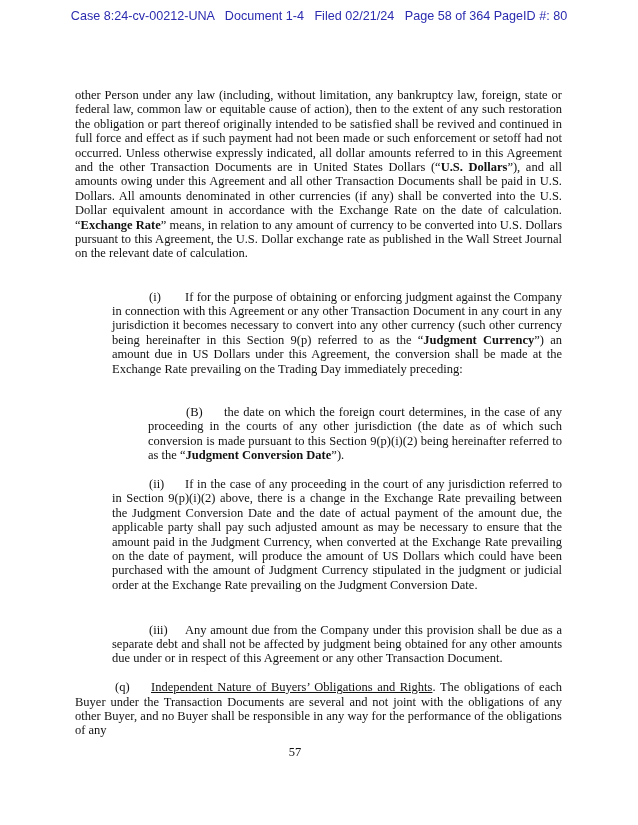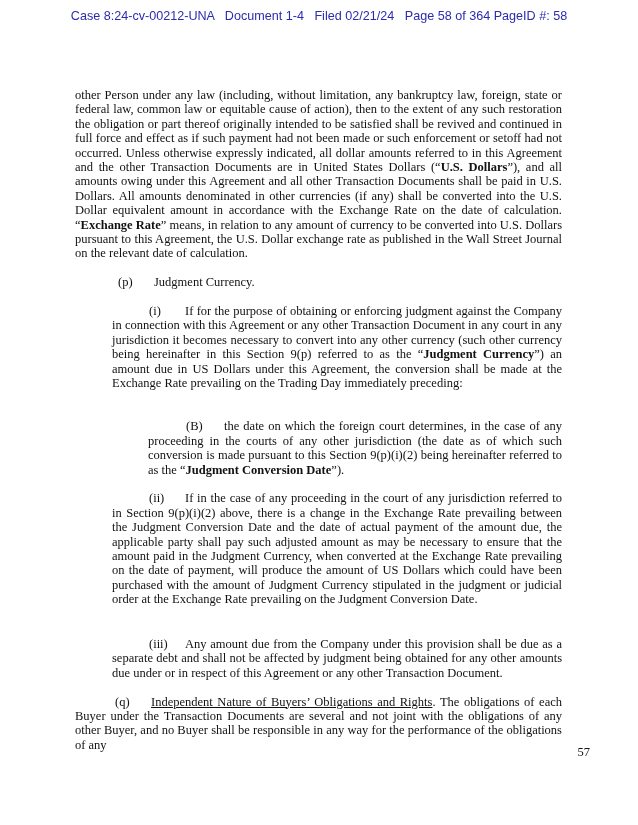--- a/index.html
+++ b/index.html
@@ -14,36 +14,35 @@
     font-family: "Liberation Serif", serif; font-size: 12.5px; line-height: 14.4px; color: #111;
   }
   p { margin: 0; text-align: justify; }
   .gap { height: 14.4px; }
   .ind1 { padding-left: 37px; }
   .ind2 { padding-left: 73px; }
   .tab { display: inline-block; }
   .b { font-weight: bold; }
   .u { text-decoration: underline; }
   .pagenum {
-    position: absolute; left: 0; width: 590px; top: 745px; text-align: right;
+    position: absolute; left: 0; width: 590px; top: 745px; text-align: center;
     font-family: "Liberation Serif", serif; font-size: 12.5px; color: #111;
   }
 </style>
 </head>
 <body>
 
-<div class="header"><span>Case 8:24-cv-00212-UNA</span>   <span>Document 1-4</span>   <span>Filed 02/21/24</span>   <span>Page 58 of 364</span> <span>PageID #: 58</span></div>
+<div class="header"><span>Case 8:24-cv-00212-UNA</span>   <span>Document 1-4</span>   <span>Filed 02/21/24</span>   <span>Page 58 of 364</span> <span>PageID #: 80</span></div>
 
 <div class="page">
 
   <p><span>other Person under any law (including, without limitation, any bankruptcy law, foreign, state or federal law, common law or equitable cause of action), then to the extent of any such restoration the obligation or part thereof originally intended to be satisfied shall be revived and continued in full force and effect as if such payment had not been made or such enforcement or setoff had not occurred. Unless otherwise expressly indicated, all dollar amounts referred to in this Agreement and the other Transaction Documents are in United States Dollars (“</span><span class="b">U.S. Dollars</span><span>”), and all amounts owing under this Agreement and all other Transaction Documents shall be paid in U.S. Dollars. All amounts denominated in other currencies (if any) shall be converted into the U.S. Dollar equivalent amount in accordance with the Exchange Rate on the date of calculation. “</span><span class="b">Exchange Rate</span><span>” means, in relation to any amount of currency to be converted into U.S. Dollars pursuant to this Agreement, the U.S. Dollar exchange rate as published in the Wall Street Journal on the relevant date of calculation.</span></p>
 
   <div class="gap"></div>
 
-  <p style="padding-left:43px;"><span class="tab" style="width:36px;">(p)</span><span>Judgment Currency.</span></p>
 
   <div class="gap"></div>
 
   <p class="ind1"><span class="tab" style="width:36px; padding-left:37px;">(i)</span><span>If for the purpose of obtaining or enforcing judgment against the Company in connection with this Agreement or any other Transaction Document in any court in any jurisdiction it becomes necessary to convert into any other currency (such other currency being hereinafter in this Section 9(p) referred to as the “</span><span class="b">Judgment Currency</span><span>”) an amount due in US Dollars under this Agreement, the conversion shall be made at the Exchange Rate prevailing on the Trading Day immediately preceding:</span></p>
 
   <div class="gap"></div>
 
 
   <div class="gap"></div>
 

